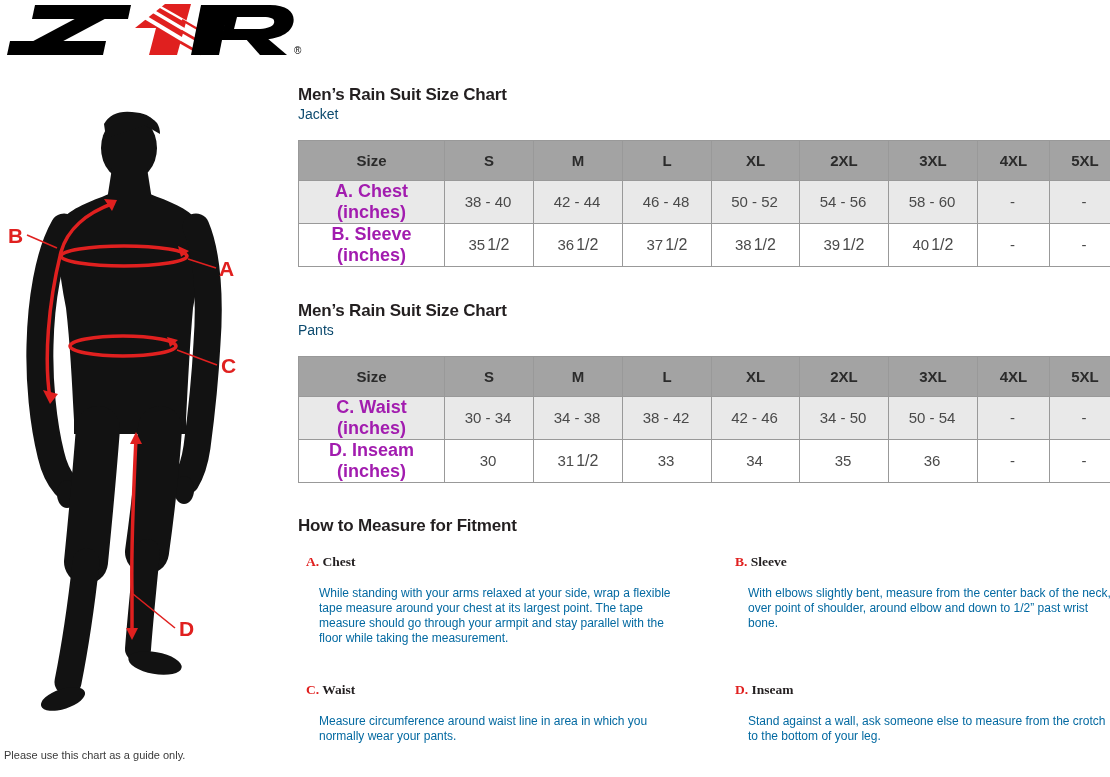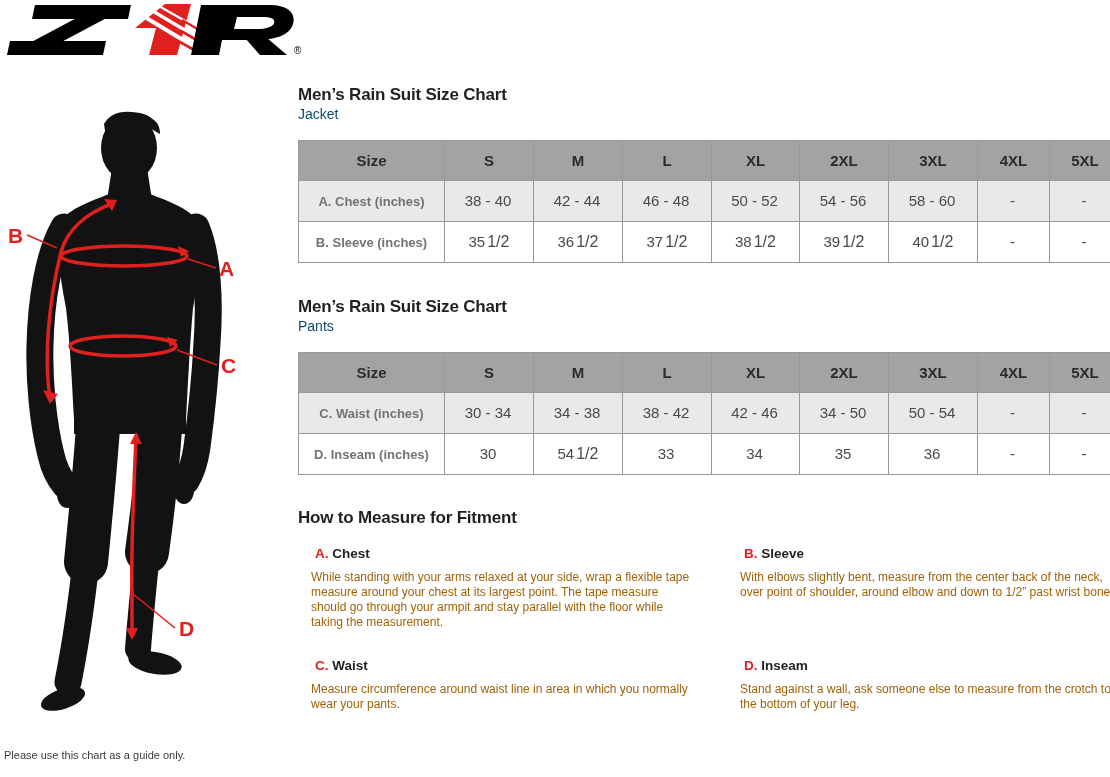--- a/index.html
+++ b/index.html
@@ -21,31 +21,31 @@
   .content { position:absolute; left:298px; top:85px; width:822px; }
 
   .chart-title { margin:0; font-size:17px; line-height:19px; font-weight:bold; color:#231f20; letter-spacing:-0.2px; }
   .chart-subtitle { margin:2px 0 0 0; font-size:14px; line-height:17px; color:#0c4a6e; }
 
   table.sizetable { border-collapse:collapse; table-layout:fixed; width:822px; margin-top:17px; }
   .sizetable th, .sizetable td { border:1px solid #999; text-align:center; vertical-align:middle; padding:0 4px; }
   .sizetable th { height:40px; background:#a3a3a3; font-size:15px; font-weight:bold; color:#2b2b2b; }
   .sizetable td { height:41px; font-size:15px; color:#4a4a4a; background:#fff; }
   .sizetable tr.shaded td { background:#e9e9e9; }
-  .sizetable td.rowlabel { font-weight:bold; color:#737373; font-size:13px; }
+  .sizetable td.rowlabel { font-weight:bold; color:#a21caf; font-size:18px; }
   .frac { font-size:16px; margin-left:2px; }
 
   .section-pants { margin-top:34px; }
 
   .measure { margin-top:33px; }
   .measure-title { margin:0 0 18px 0; font-size:17px; line-height:20px; font-weight:bold; color:#231f20; letter-spacing:-0.2px; }
   .measure-grid { display:grid; grid-template-columns:401px 396px; column-gap:28px; row-gap:20px; padding-left:5px; }
-  .m-item h3 { margin:0 0 5px 12px; font-size:13.5px; line-height:16px; color:#231f20; }
+  .m-item h3 { margin:0 0 5px 3px; font-size:13.5px; line-height:16px; color:#231f20;font-family:Liberation Serif, serif; }
   .m-item .ltr { color:#e0201f; }
-  .m-item p { margin:8px; font-size:12px; line-height:15px; color:#a16207; }
+  .m-item p { margin:16px; font-size:12px; line-height:15px; color:#0369a1; }
 
   .footer { position:absolute; left:4px; top:749px; font-size:11px; line-height:13.5px; color:#3a3a3a; }
 </style>
 </head>
 <body>
 
 <svg class="logo" viewBox="0 0 300 56" aria-label="Z1R logo">
   <g fill="#000">
     <polygon points="30,3 126,3 123,17 27,17"></polygon>
     <polygon points="96,3 126,3 32,53 2,53"></polygon>
@@ -212,21 +212,21 @@
         <td><span>38 - 42</span><span class="frac"></span></td>
         <td><span>42 - 46</span><span class="frac"></span></td>
         <td><span>34 - 50</span><span class="frac"></span></td>
         <td><span>50 - 54</span><span class="frac"></span></td>
         <td><span>-</span><span class="frac"></span></td>
         <td><span>-</span><span class="frac"></span></td>
       </tr>
       <tr>
         <td class="rowlabel">D. Inseam (inches)</td>
         <td><span>30</span><span class="frac"></span></td>
-        <td><span>54</span><span class="frac">1/2</span></td>
+        <td><span>31</span><span class="frac">1/2</span></td>
         <td><span>33</span><span class="frac"></span></td>
         <td><span>34</span><span class="frac"></span></td>
         <td><span>35</span><span class="frac"></span></td>
         <td><span>36</span><span class="frac"></span></td>
         <td><span>-</span><span class="frac"></span></td>
         <td><span>-</span><span class="frac"></span></td>
       </tr>
     </tbody>
       </table>
   </div>

